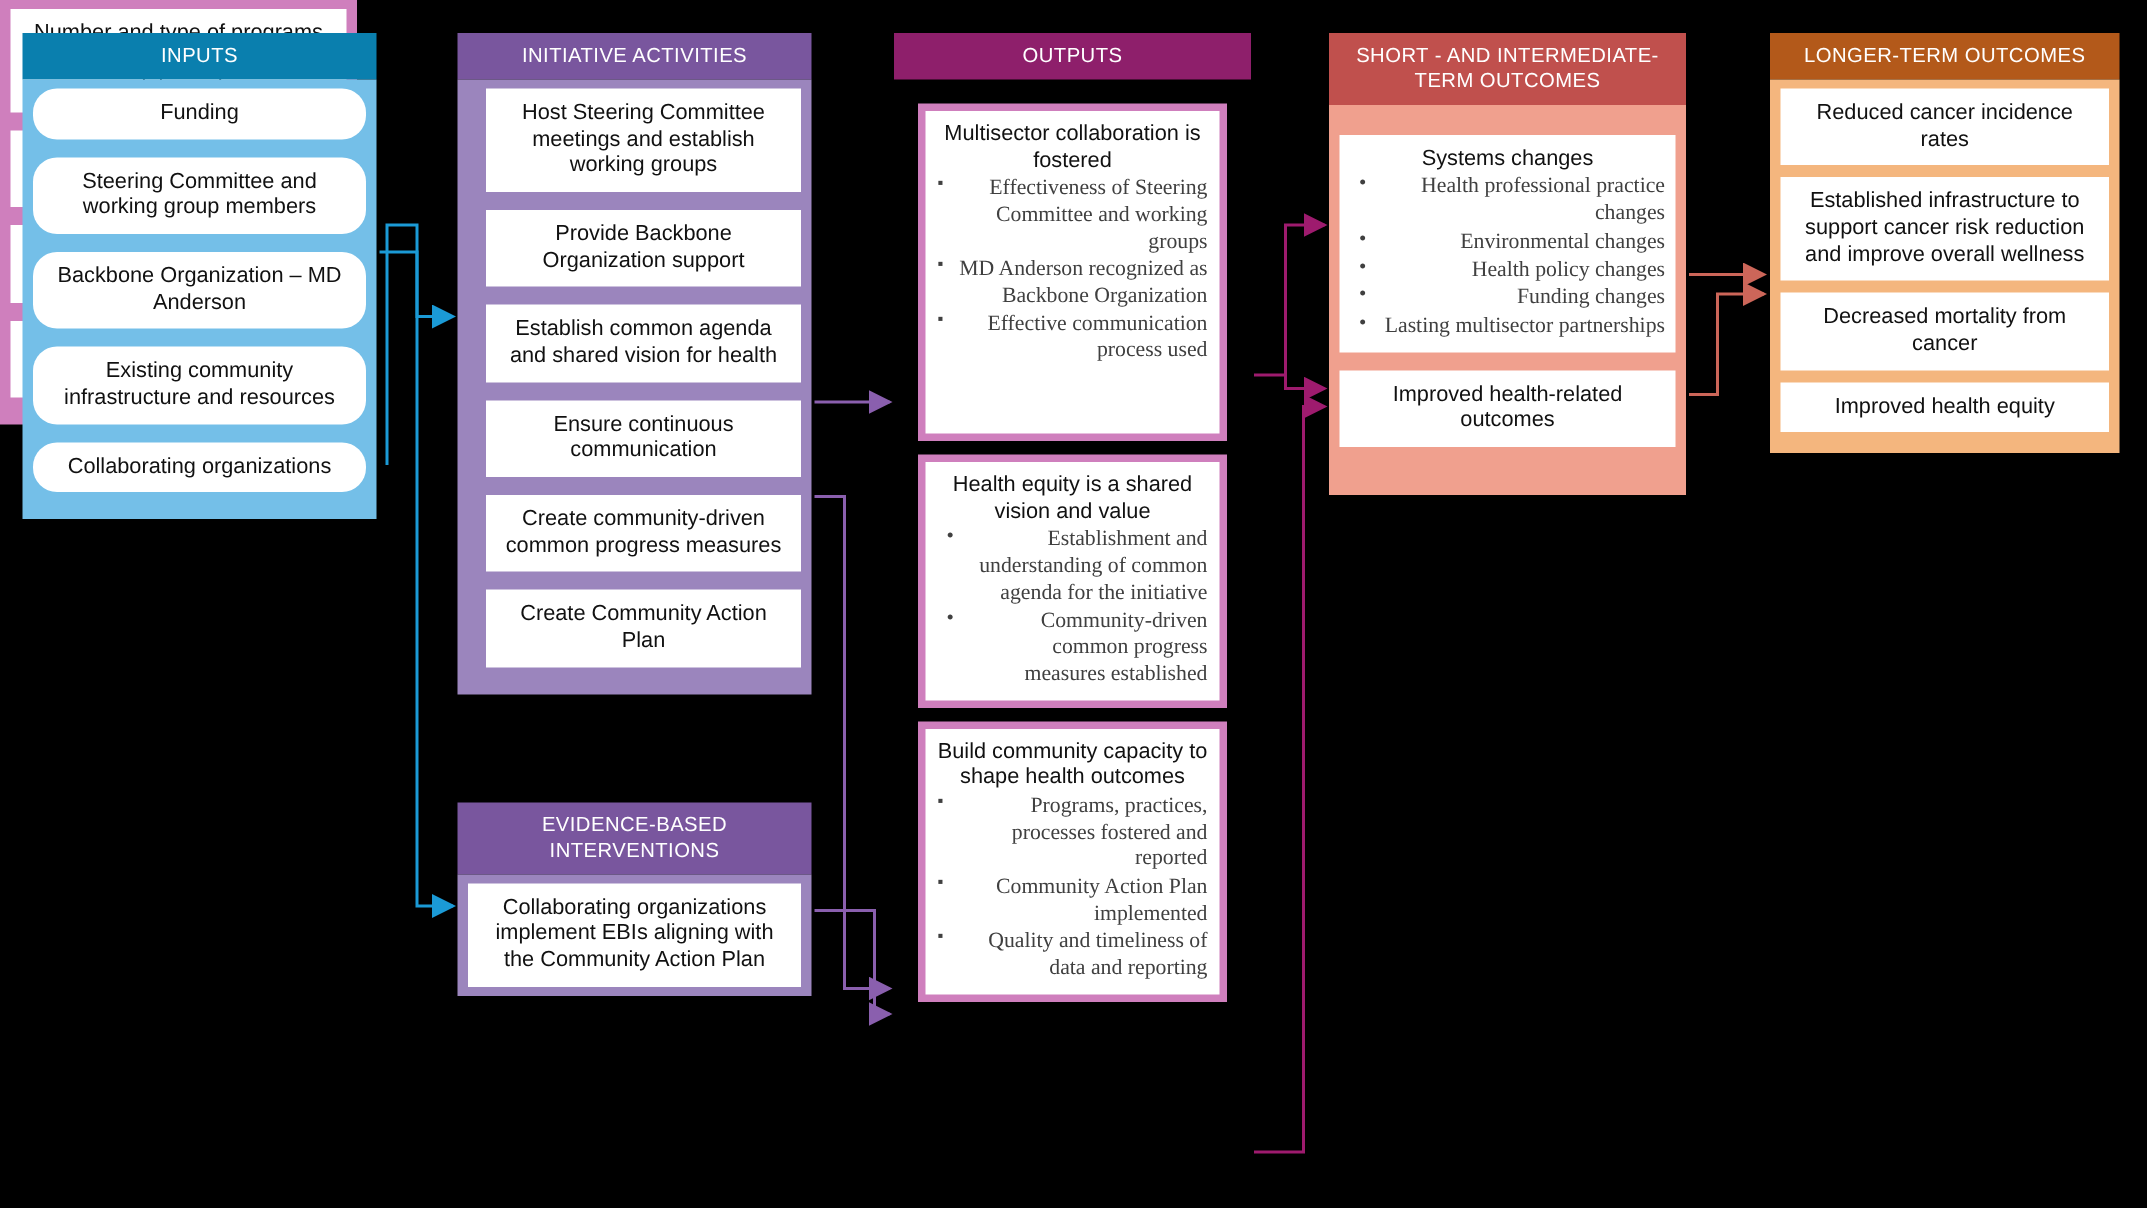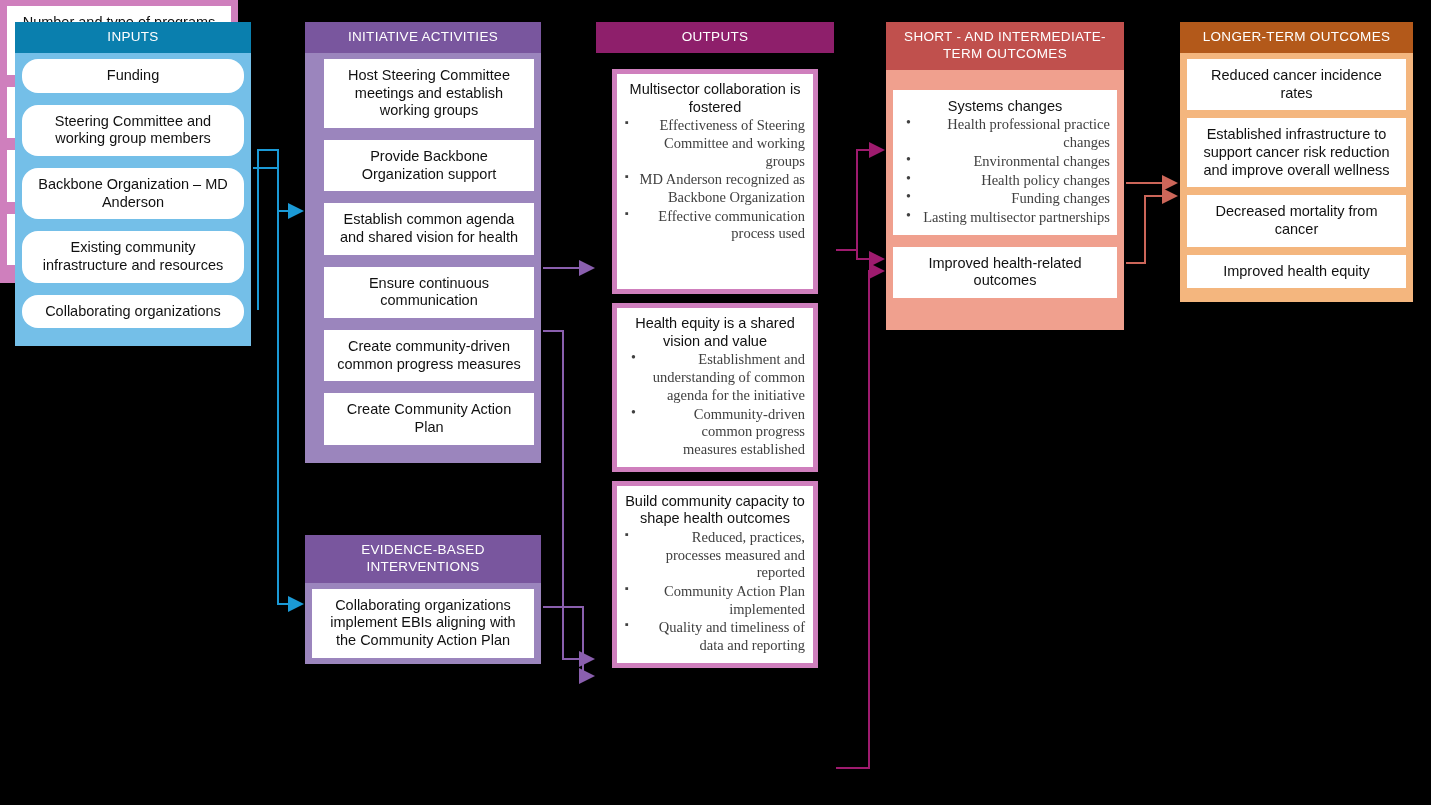--- a/index.html
+++ b/index.html
@@ -190,21 +190,21 @@
             <li>Establishment and understanding of common agenda for the initiative</li>
             <li>Community-driven common progress measures established</li>
           </ul>
         </div>
       </div>
 
       <div class="group">
         <div class="gbox">
           <div class="g-title">Build community capacity to shape health outcomes</div>
           <ul class="bullets">
-            <li>Reduced, practices, processes measured and reported</li>
+            <li>Programs, practices, processes fostered and reported</li>
             <li>Community Action Plan implemented</li>
             <li>Quality and timeliness of data and reporting</li>
           </ul>
         </div>
       </div>
 
     </div>
   </div>
 
   <div id="outputs2">

